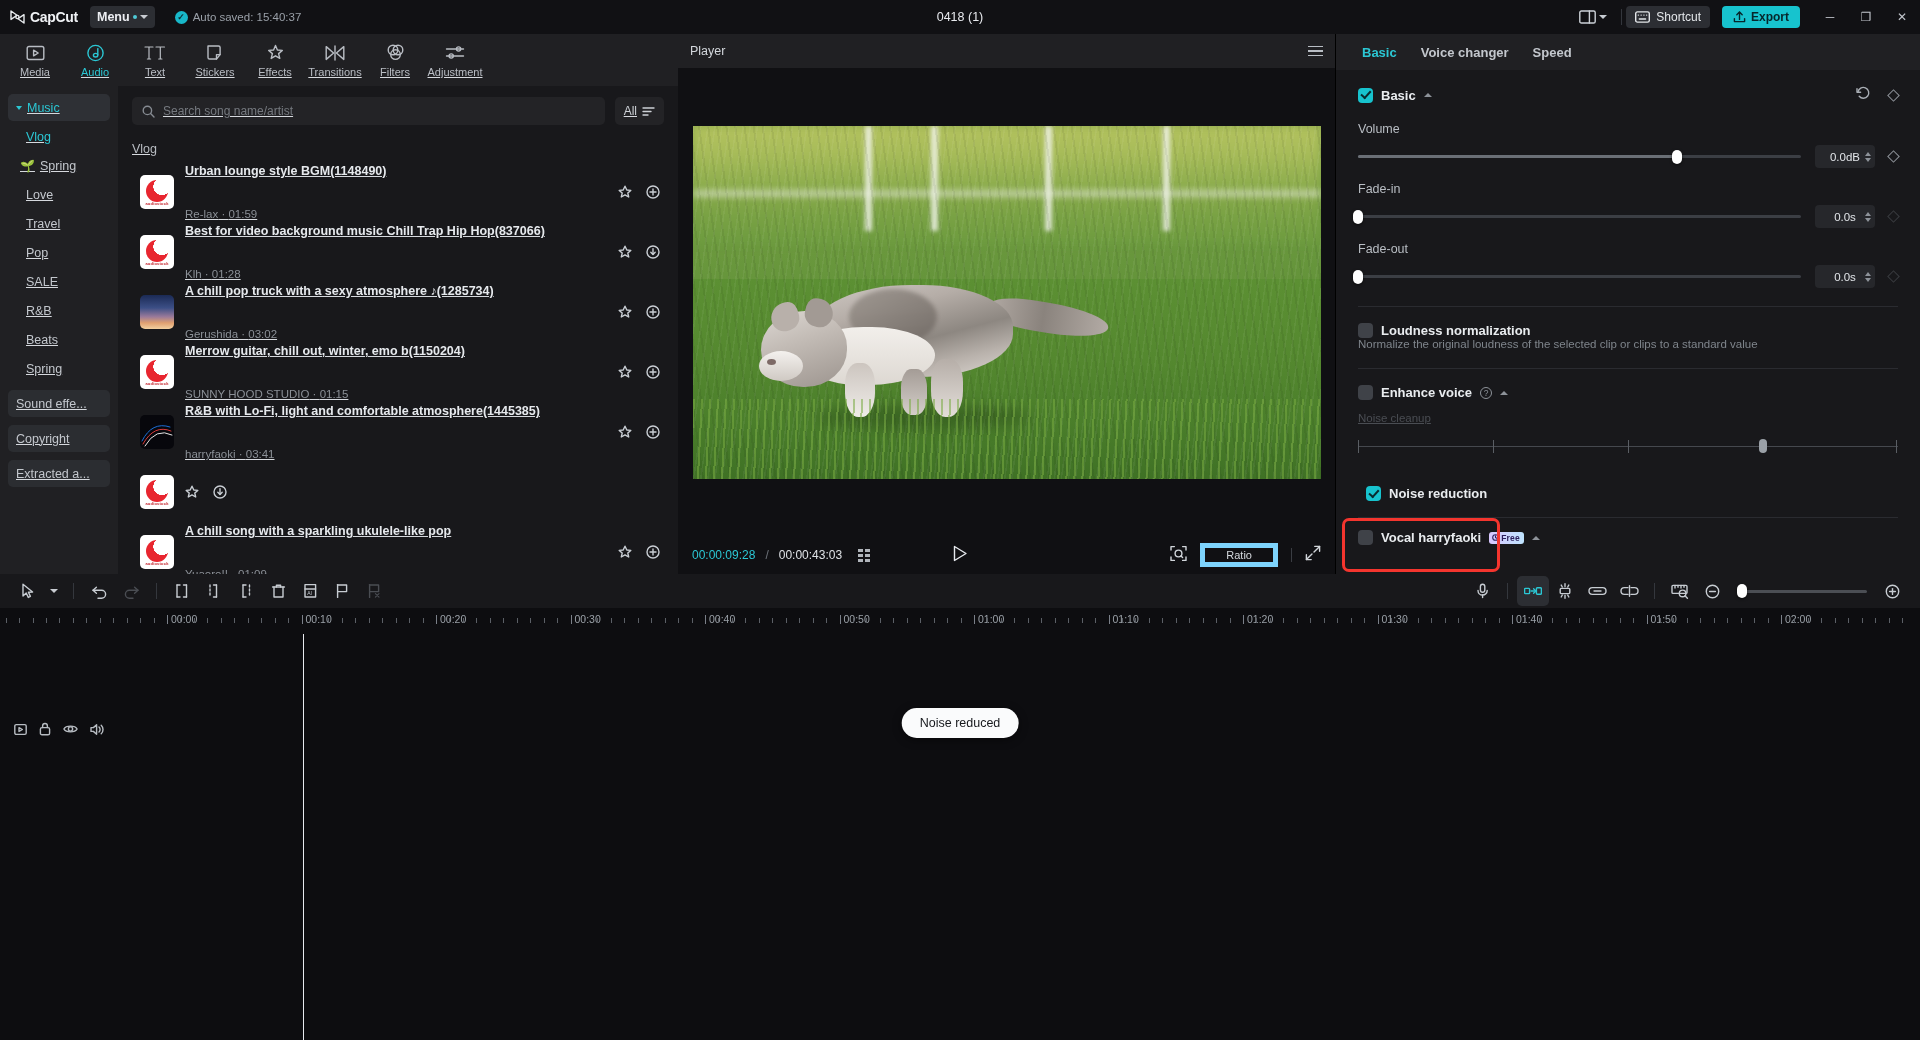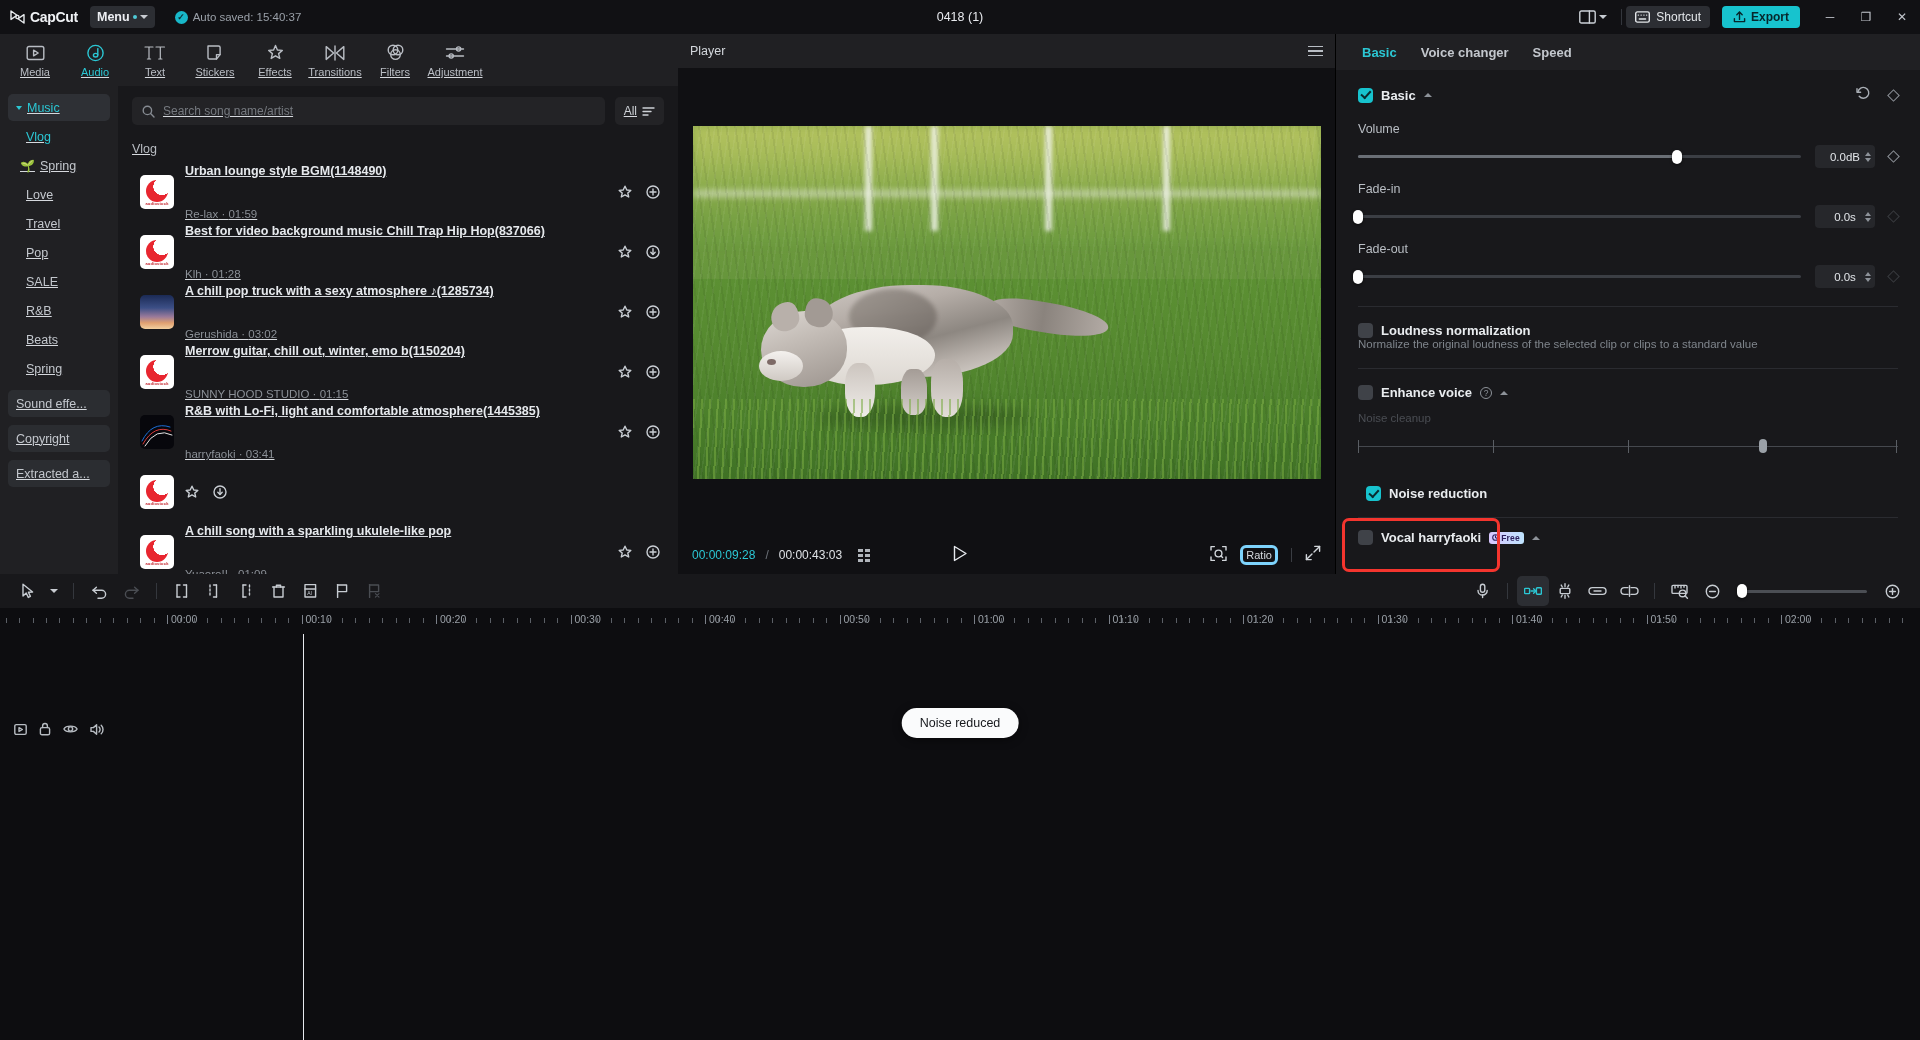--- a/index.html
+++ b/index.html
@@ -172,21 +172,21 @@
     background-image: repeating-linear-gradient(93deg, rgba(120,170,65,.55) 0 2px, transparent 2px 8px);
   }
   .player-ctl { height: 38px; display: flex; align-items: center; padding: 0 14px; gap: 10px; }
   .tc-cur { font-size: 12px; color: #2bc7d4; font-family: "Liberation Sans", sans-serif; }
   .tc-sep { font-size: 12px; color: #6f747b; }
   .tc-tot { font-size: 12px; color: #dfe2e6; }
   .grid-ico { margin-left: 6px; cursor: pointer; display:grid; grid-template-columns: repeat(2,5px); gap:2px; }
   .grid-ico i { display:block; width:5px; height:3px; background:#b0b5bb; }
   .playbtn { position: absolute; left: 50%; transform: translateX(-50%); cursor: pointer; }
   .ctl-right { margin-left: auto; display: flex; align-items: center; gap: 13px; }
-  .ratio-btn { border: 3px solid #7dd3fc; border-radius: 6px; padding: 1px 3px; font-size: 11px; color: #d5d9de; cursor: pointer; }
+  .ratio-btn { border: 5px solid #7dd3fc; border-radius: 0; padding: 1px 21px; font-size: 11px; color: #d5d9de; cursor: pointer; }
   .thin-sep { width:1px; height:14px; background:#3a3d43; }
 
   
   .props { width: 585px; background: #18181b; display: flex; flex-direction: column; border-left: 1px solid #000; }
   .prop-tabs { height: 36px; display: flex; align-items: center; gap: 24px; padding: 0 26px; background: #202023; }
   .prop-tab { font-size: 13px; color: #c3c7cd; cursor: pointer; font-weight: bold; }
   .prop-tab.active { color: #2bc7d4; }
   .prop-body { flex: 1; padding: 16px 22px 0 22px; overflow: hidden; position: relative; }
   .sect-head { display: flex; align-items: center; gap: 8px; margin-bottom: 18px; }
   .cbx { width: 15px; height: 15px; border-radius: 4px; flex:0 0 15px; display:flex; align-items:center; justify-content:center; cursor:pointer; }
@@ -808,21 +808,21 @@
 
         <div class="hr"></div>
 
         <div>
           <div class="opt-row">
             <span class="cbx off"></span>
             <span class="opt-title">Enhance voice</span>
             <span class="qmark">?</span>
             <span class="tri-up"></span>
           </div>
-          <div class="opt-desc dim" style="margin-top:12px;">Noise cleanup</div>
+          <div class="opt-desc dim" style="margin-top:12px;text-decoration:underline;">Noise cleanup</div>
           <div class="ticks">
             <div class="tickline"></div>
             <div class="tk" style="left:0%"></div>
             <div class="tk" style="left:25%"></div>
             <div class="tk" style="left:50%"></div>
             <div class="tk" style="left:75%"></div>
             <div class="tk" style="left:99.6%"></div>
             <div class="tk-knob" style="left:75%"></div>
           </div>
         </div>

